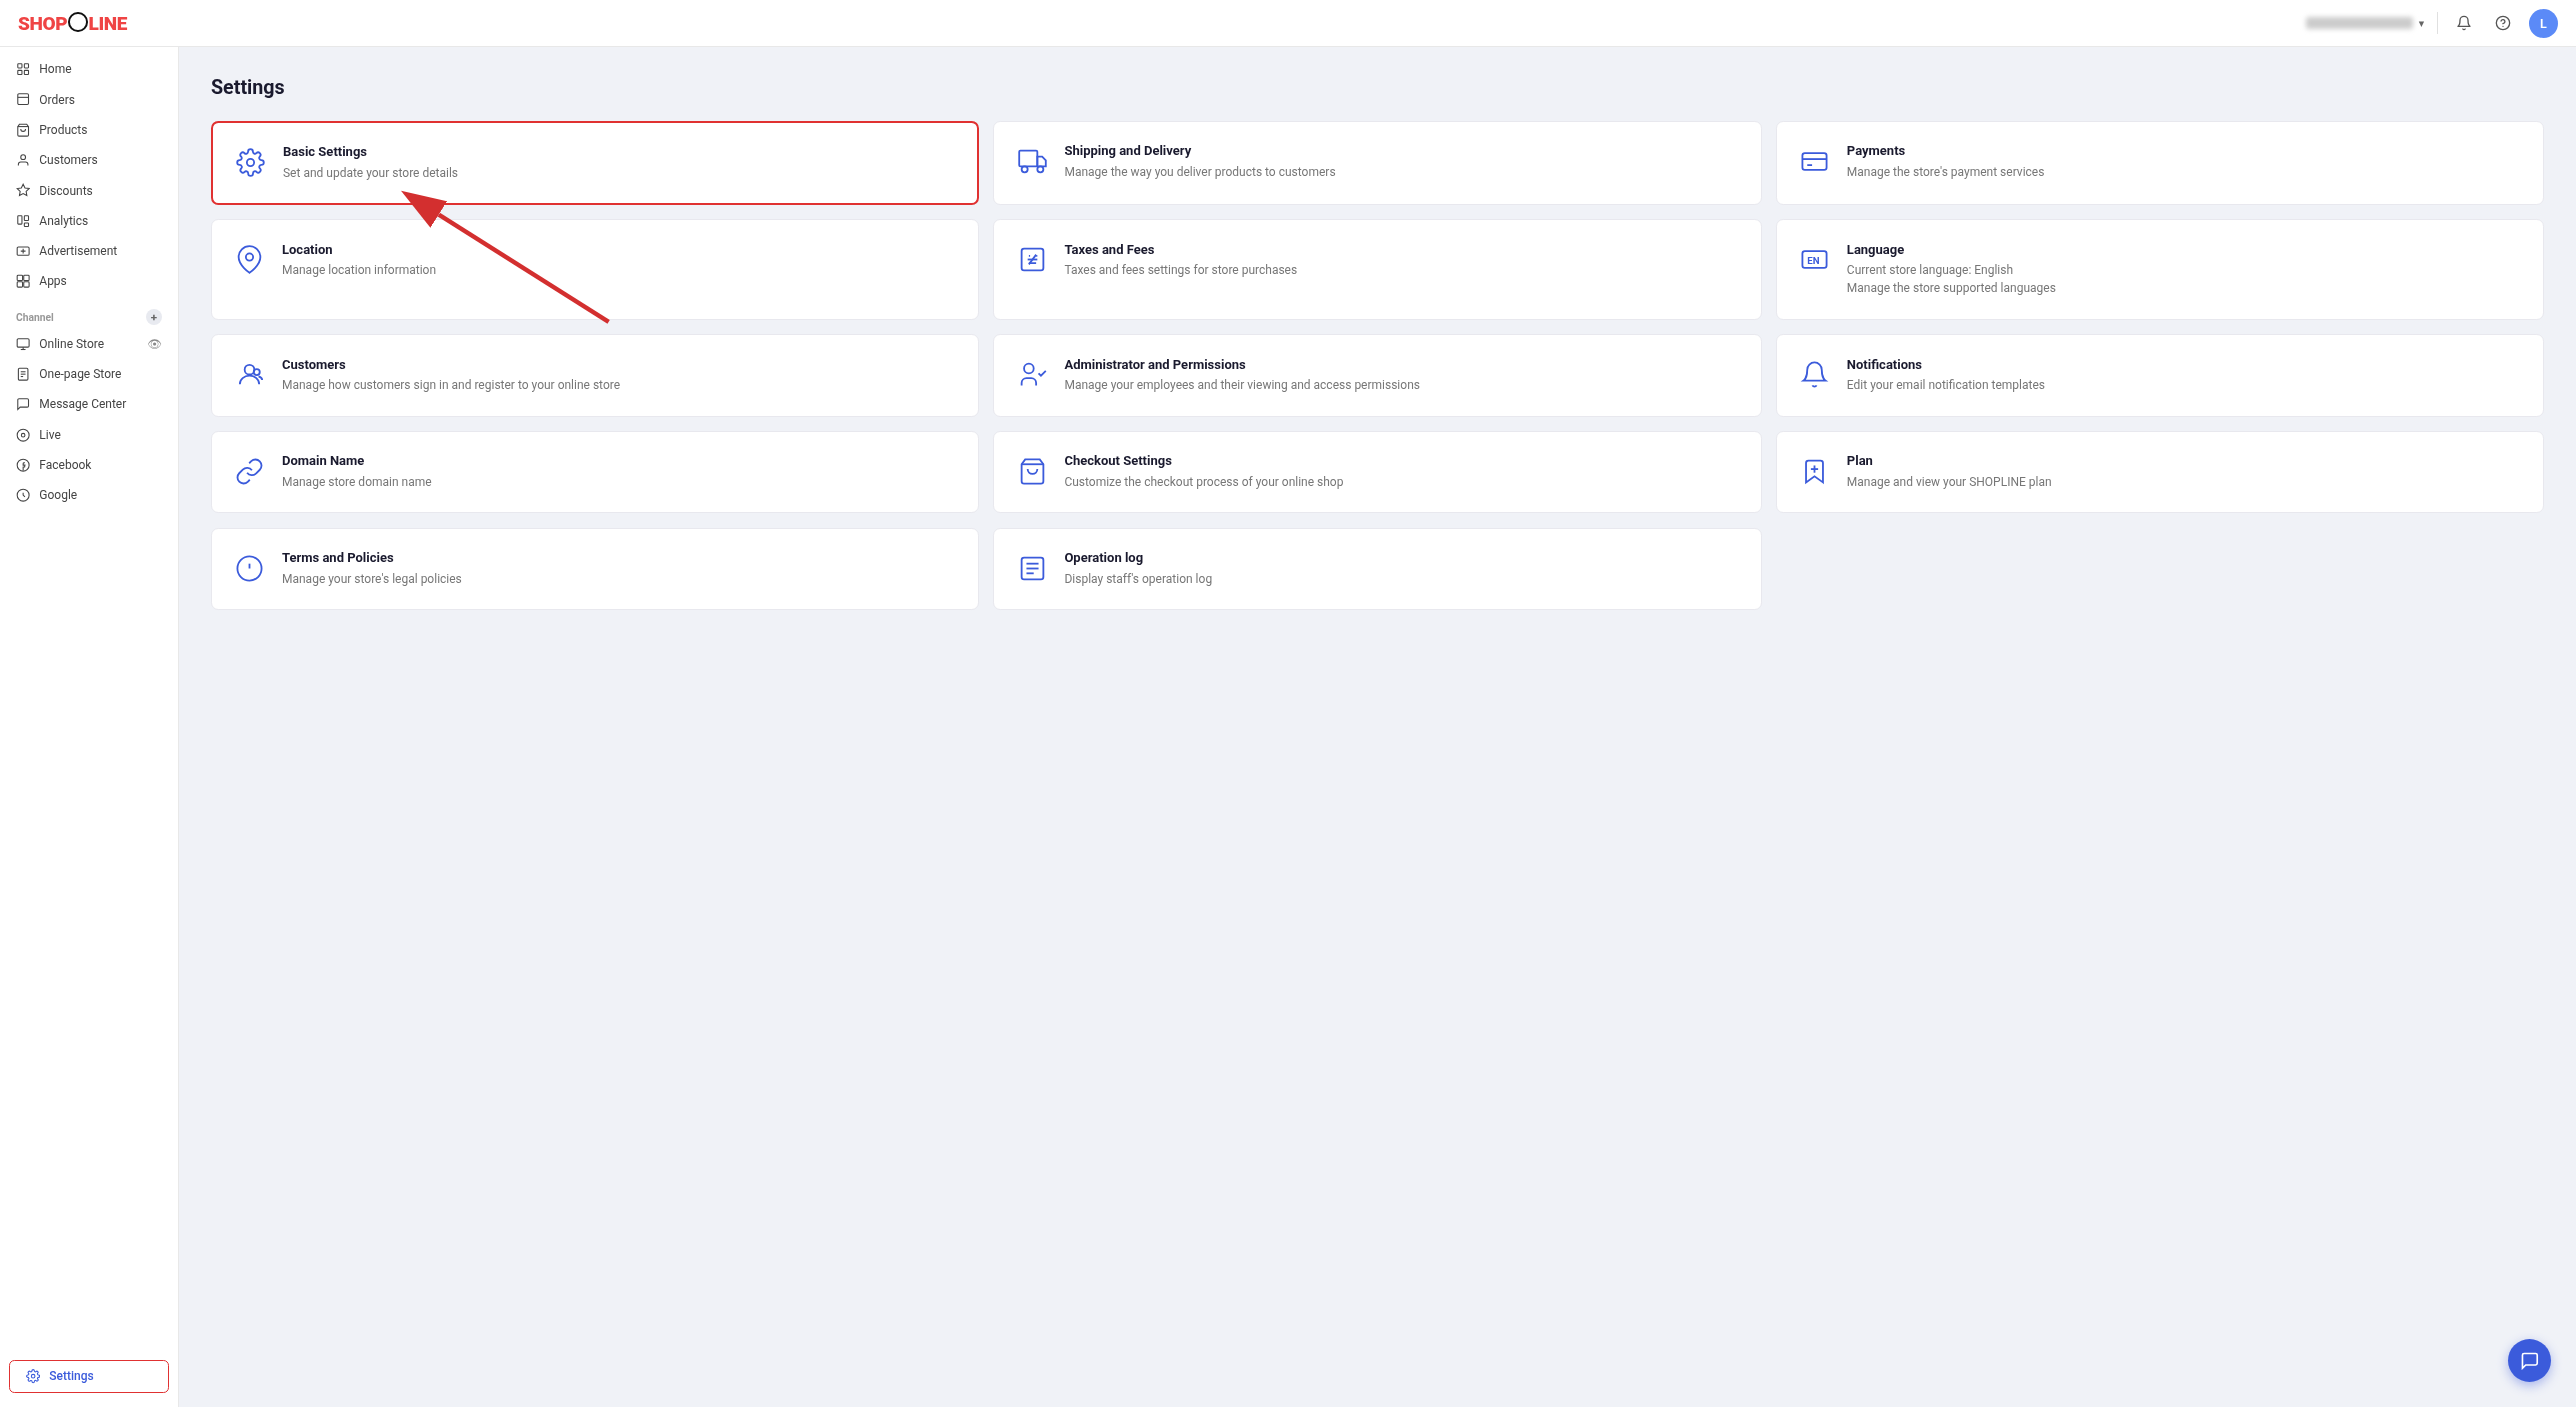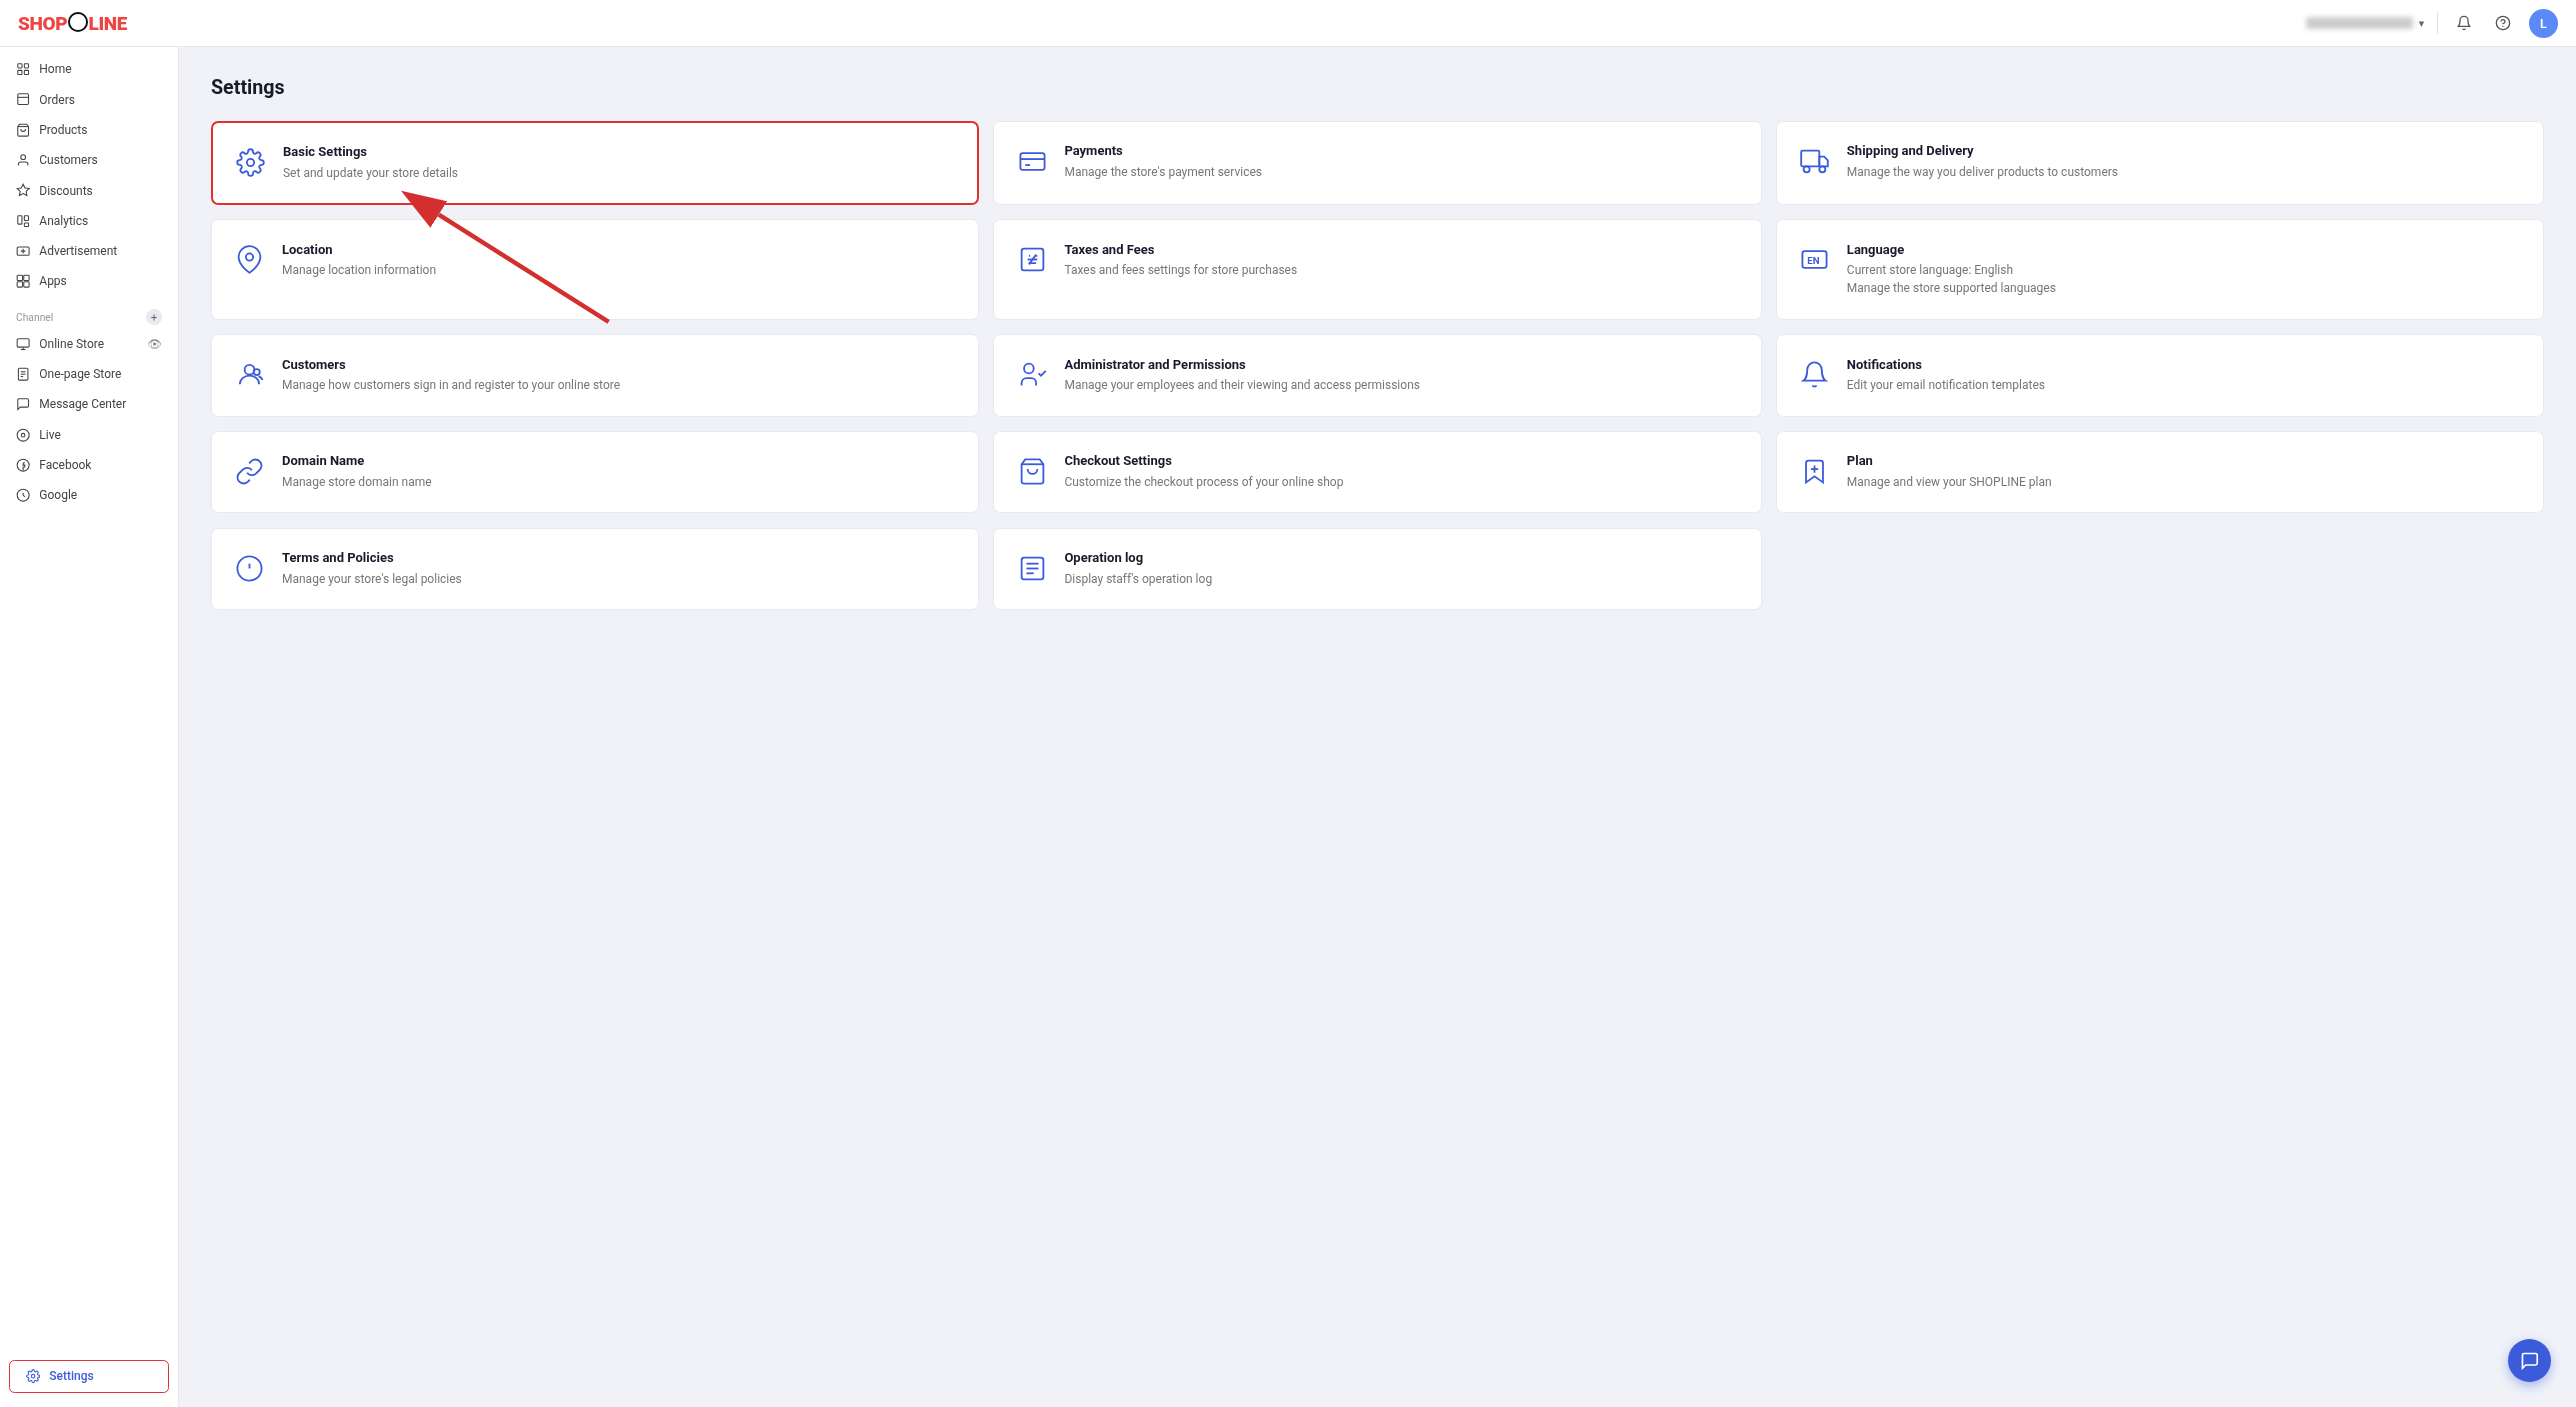--- a/index.html
+++ b/index.html
@@ -116,20 +116,21 @@
       color: #3b5bdb;
     }
     .sidebar-icon { width: 14.3px; height: 14.3px; flex-shrink: 0; }
     .sidebar-section {
       padding: 12.5px 16px 3.6px;
       font-size: 10.3px;
       color: #999;
       display: flex;
       align-items: center;
       justify-content: space-between;
+      font-weight: bold;
     }
     .sidebar-section-add {
       width: 16px;
       height: 16px;
       border-radius: 50%;
       background: #e8eaf0;
       display: flex;
       align-items: center;
       justify-content: center;
       font-size: 11.6px;
@@ -408,43 +409,43 @@
         </div>
         <div class="card-text">
           <div class="card-title">Basic Settings</div>
           <div class="card-desc">Set and update your store details</div>
         </div>
       </div>
 
       <div class="settings-card">
         <div class="card-icon">
           <svg viewBox="0 0 24 24" fill="none" stroke="#3b5bdb" stroke-width="1.5">
-              <rect x="2" y="5" width="20" height="14" rx="2"></rect>
-              <line x1="2" y1="10" x2="22" y2="10"></line>
-              <line x1="6" y1="15" x2="10" y2="15"></line>
-            </svg>
-        </div>
-        <div class="card-text">
-          <div class="card-title">Payments</div>
-          <div class="card-desc">Manage the store's payment services</div>
-        </div>
-      </div>
-
-      <div class="settings-card">
-        <div class="card-icon">
-          <svg viewBox="0 0 24 24" fill="none" stroke="#3b5bdb" stroke-width="1.5">
               <rect x="1" y="3" width="15" height="13" rx="1"></rect>
               <path d="M16 8h4l3 3v5h-7V8z"></path>
               <circle cx="5.5" cy="18.5" r="2.5"></circle>
               <circle cx="18.5" cy="18.5" r="2.5"></circle>
             </svg>
         </div>
         <div class="card-text">
           <div class="card-title">Shipping and Delivery</div>
           <div class="card-desc">Manage the way you deliver products to customers</div>
+        </div>
+      </div>
+
+      <div class="settings-card">
+        <div class="card-icon">
+          <svg viewBox="0 0 24 24" fill="none" stroke="#3b5bdb" stroke-width="1.5">
+              <rect x="2" y="5" width="20" height="14" rx="2"></rect>
+              <line x1="2" y1="10" x2="22" y2="10"></line>
+              <line x1="6" y1="15" x2="10" y2="15"></line>
+            </svg>
+        </div>
+        <div class="card-text">
+          <div class="card-title">Payments</div>
+          <div class="card-desc">Manage the store's payment services</div>
         </div>
       </div>
 
       <div class="settings-card">
         <div class="card-icon">
           <svg viewBox="0 0 24 24" fill="none" stroke="#3b5bdb" stroke-width="1.5">
               <path d="M21 10c0 7-9 13-9 13s-9-6-9-13a9 9 0 0 1 18 0z"></path>
               <circle cx="12" cy="10" r="3"></circle>
             </svg>
         </div>

